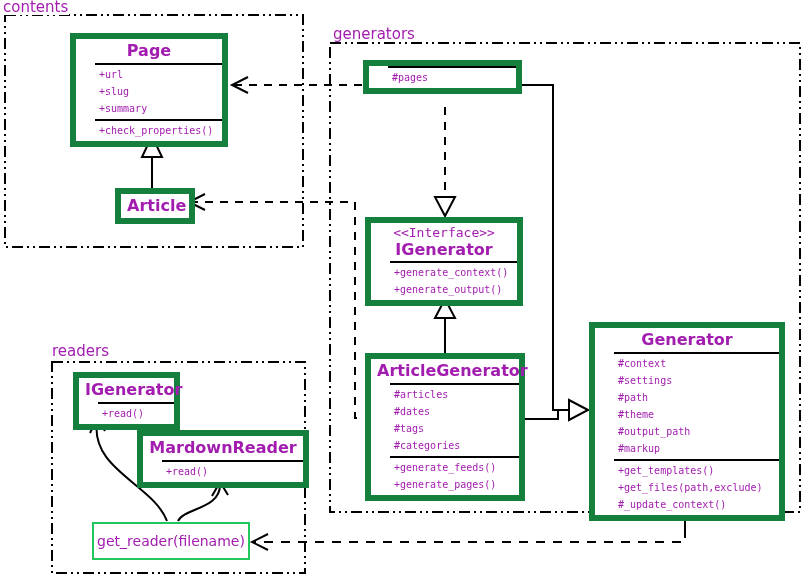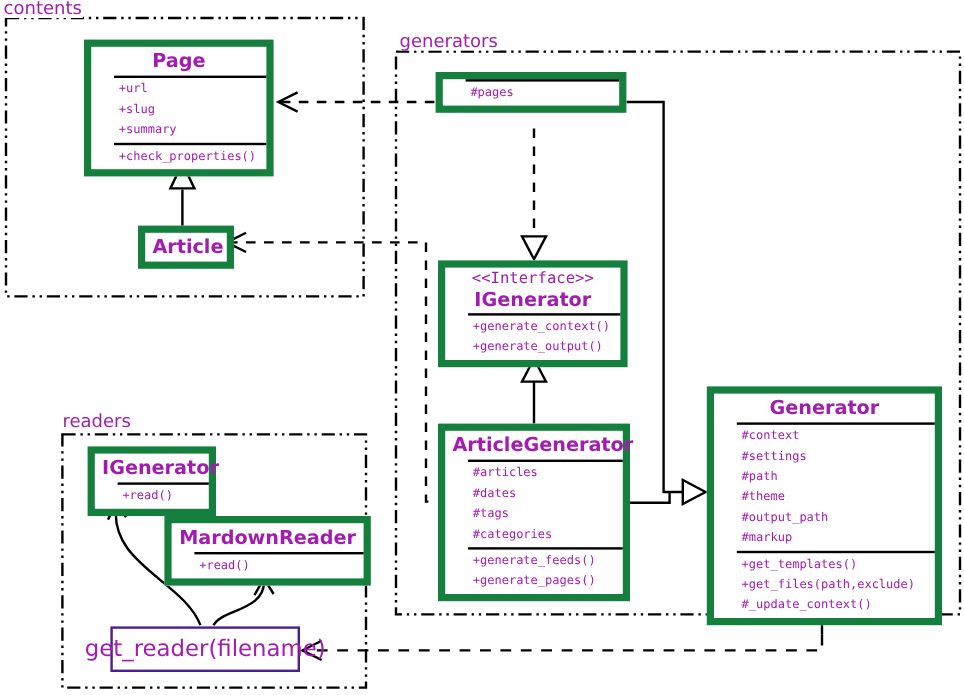--- a/index.html
+++ b/index.html
@@ -48,26 +48,26 @@
     font-family:"DejaVu Sans Mono",monospace;
     font-size:10px;
     line-height:17px;
     padding:1px 4px 2px 4px;
     white-space:nowrap;
     margin-left:19px;
   }
   .plainbox{
     position:absolute;
     background:#fff;
-    border:2px solid #4c1d95;
+    border:2px solid #22c55e;
     box-sizing:border-box;
     display:flex;
     align-items:center;
     justify-content:center;
-    font-size:19px;
+    font-size:14px;
     white-space:nowrap;
   }
 </style>
 </head>
 <body>
 
 <div id="canvas">
 
   <svg id="wires" viewBox="0 0 803 579" xmlns="http://www.w3.org/2000/svg">
 

